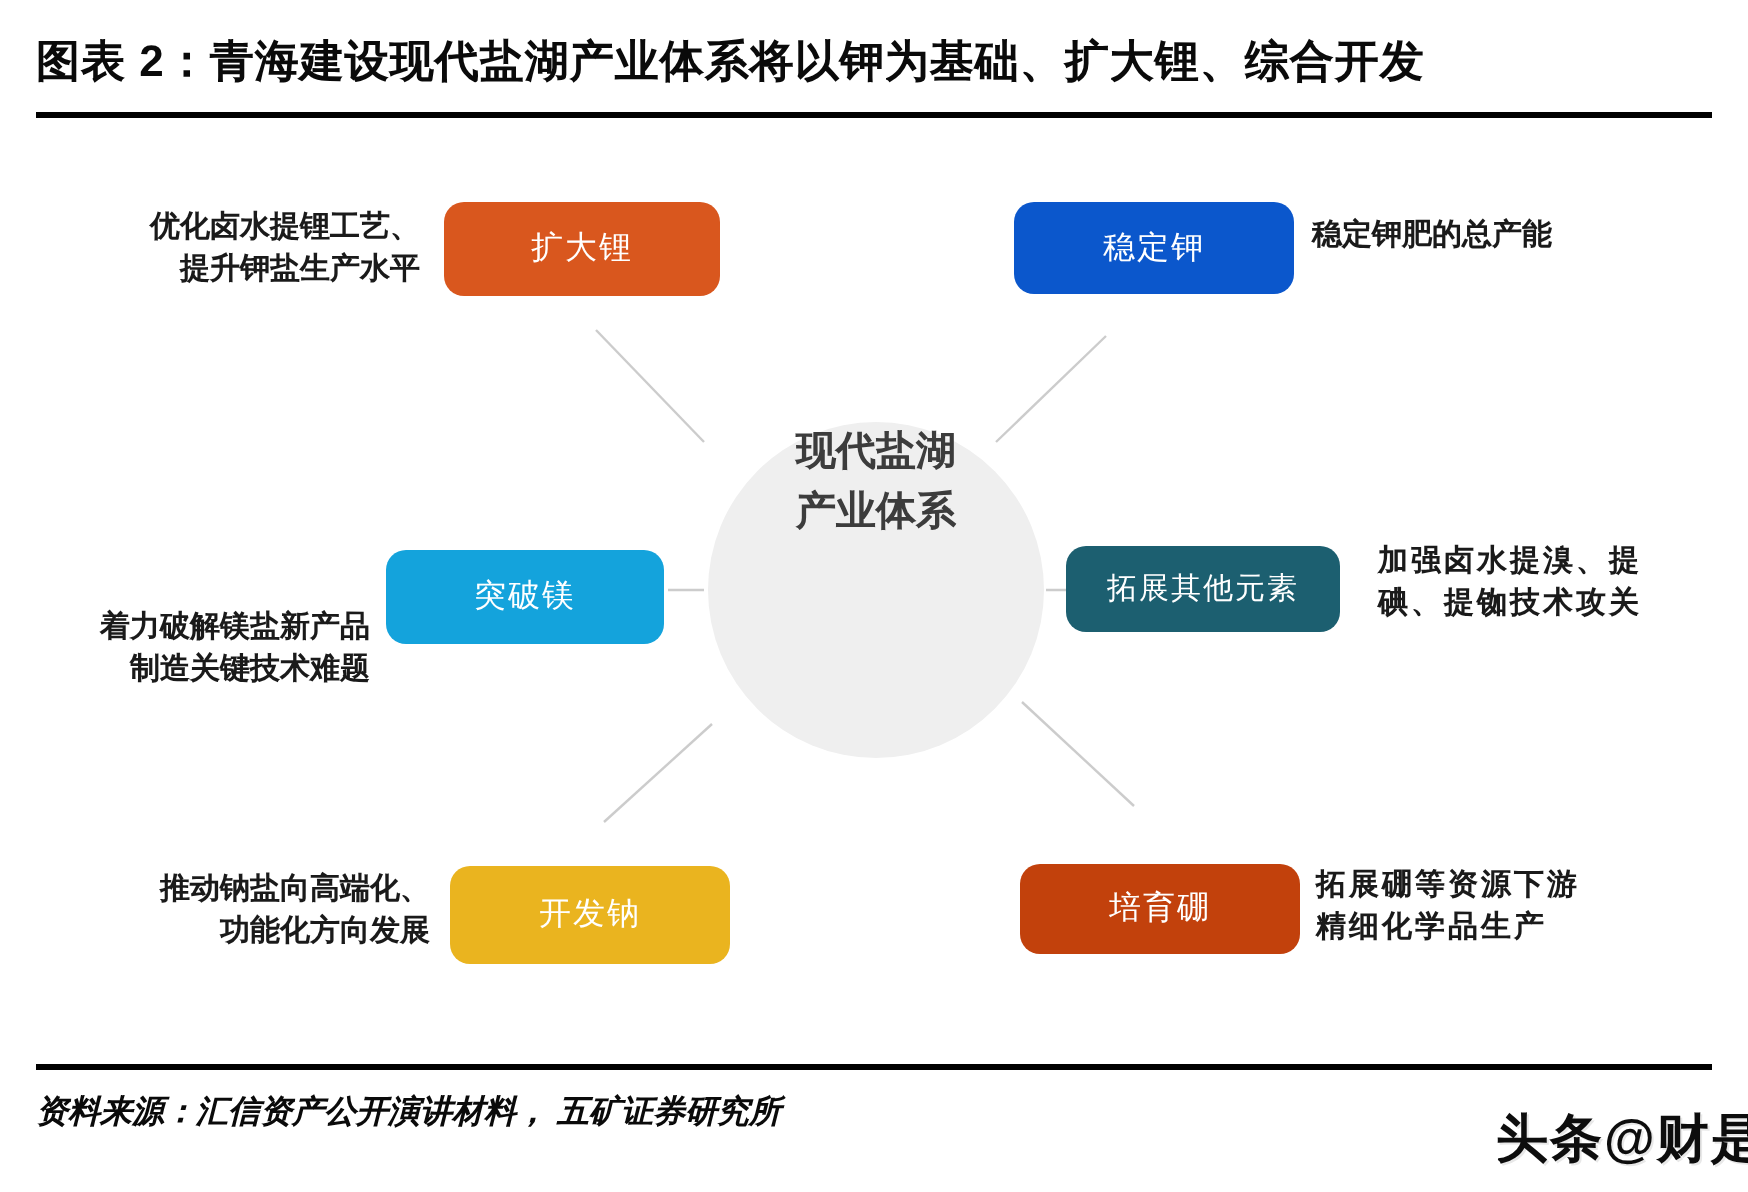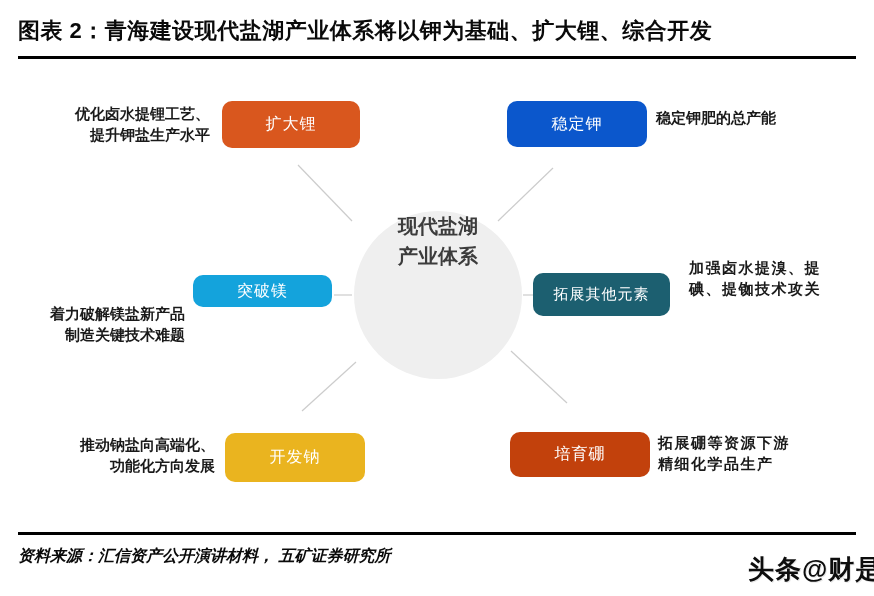--- a/index.html
+++ b/index.html
@@ -59,37 +59,37 @@
     color: #ffffff;
     font-size: 16px;
     font-weight: 500;
     display: flex;
     align-items: center;
     justify-content: center;
     letter-spacing: 1px;
   }
   .pill-lithium   { left: 222px; top: 101px; width: 138px; height: 47px; }
   .pill-potassium { left: 507px; top: 101px; width: 140px; height: 46px; }
-  .pill-magnesium { left: 193px; top: 275px; width: 139px; height: 32px; }
+  .pill-magnesium { left: 193px; top: 275px; width: 139px; height: 47px; }
   .pill-other     { left: 533px; top: 273px; width: 137px; height: 43px; font-size: 15px; }
   .pill-sodium    { left: 225px; top: 433px; width: 140px; height: 49px; }
   .pill-boron     { left: 510px; top: 432px; width: 140px; height: 45px; }
   .desc {
     position: absolute;
     font-size: 15px;
     font-weight: 600;
     color: #1a1a1a;
     line-height: 1.42;
     white-space: pre-line;
   }
   .desc-left { text-align: right; }
   .desc-tl { right: 664px; top: 103px; }
   .desc-tr { left: 656px; top: 107px; white-space: nowrap; }
   .desc-ml { right: 689px; top: 279px; margin-top: 24px; }
-  .desc-mr { left: 689px; top: 257px; letter-spacing: 1.5px; }
+  .desc-mr { left: 689px; top: 270px; letter-spacing: 1.5px; }
   .desc-bl { right: 659px; top: 434px; }
   .desc-br { left: 658px; top: 432px; letter-spacing: 1.5px; }
   .source {
     position: absolute;
     left: 18px; top: 546px;
     font-size: 16px;
     font-weight: bold;
     color: #0a0a0a;
     white-space: pre;
     font-style: italic;

